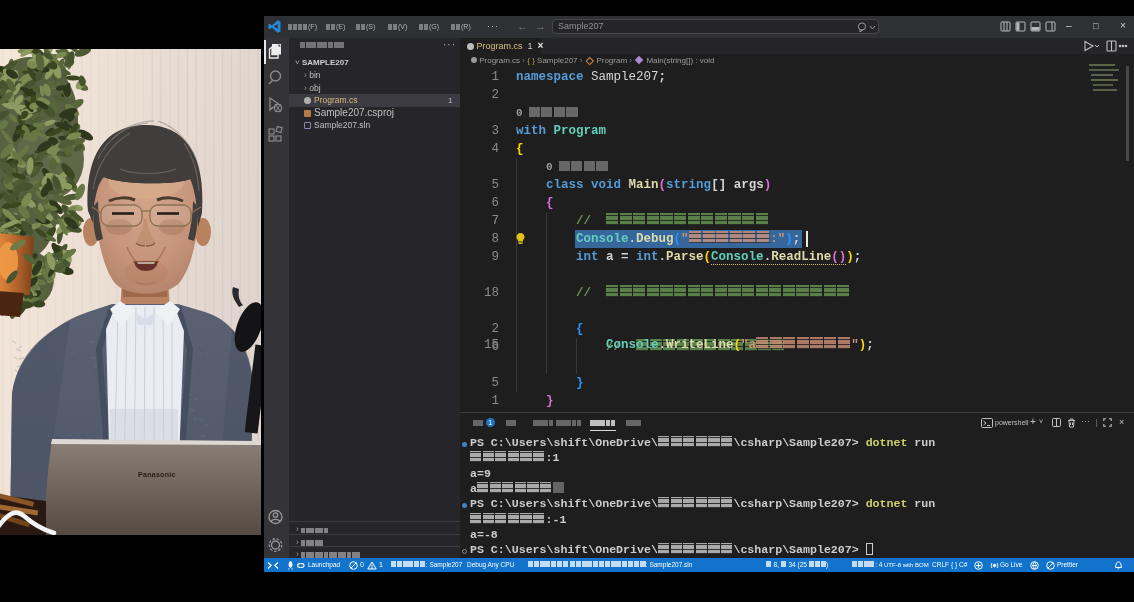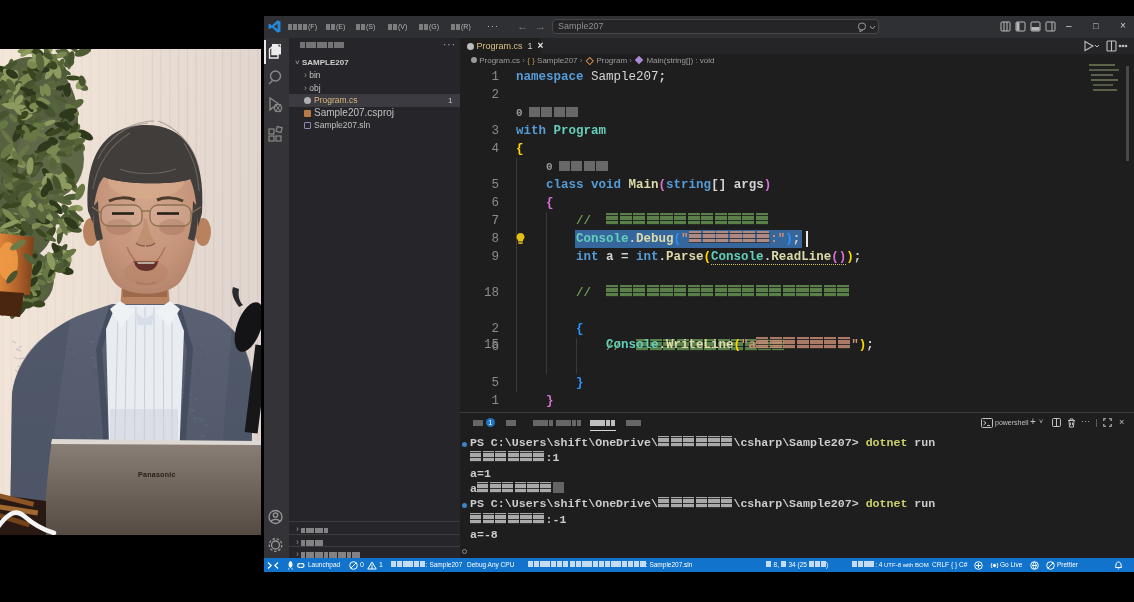--- a/index.html
+++ b/index.html
@@ -171,25 +171,26 @@
         <path d="M1 2.5 L8 2.5 M3 2.5 L3 1 L6 1 L6 2.5 M2 2.5 L2.5 9 L6.5 9 L7 2.5 M3.5 4.5 L3.5 7 M5.5 4.5 L5.5 7"></path>
       </svg>
       <div class="abs" style="left:1081px;top:415px;height:15px;line-height:13px;color:#c0c0c0;font-size:8px;letter-spacing:0.5px">···</div>
       <div class="abs" style="left:1096px;top:419px;width:1px;height:8px;background:#5a5a5a"></div>
       <svg class="abs" style="left:1103px;top:418px" width="9" height="9" viewBox="0 0 9 9" fill="none" stroke="#c0c0c0" stroke-width="1.1">
         <path d="M0.8 3 L0.8 0.8 L3 0.8 M6 0.8 L8.2 0.8 L8.2 3 M8.2 6 L8.2 8.2 L6 8.2 M3 8.2 L0.8 8.2 L0.8 6"></path>
       </svg>
       <div class="abs" style="left:1119px;top:415px;height:15px;line-height:14px;color:#c0c0c0;font-size:9px">×</div>
       <div class="tr" style="left:470px;top:435.0px">PS C:\Users\shift\OneDrive\<span class="jpx" style="width:75.6px;height:11px;--g:11.2px;--p:12.6px;vertical-align:-1px;opacity:0.8;color:#cccccc"></span>\csharp\Sample207&gt; <span class="dr">dotnet</span> run</div>
       <div class="tr" style="left:470px;top:450.3px"><span class="jpx" style="width:75.6px;height:11px;--g:11.2px;--p:12.6px;vertical-align:-1px;opacity:0.8;color:#cccccc"></span>:1</div>
-      <div class="tr" style="left:470px;top:465.6px">a=1</div>
+      <div class="tr" style="left:470px;top:465.6px">a=9</div>
       <div class="tr" style="left:470px;top:480.9px">a<span class="jpx" style="width:75.6px;height:11px;--g:11.2px;--p:12.6px;vertical-align:-1px;opacity:0.8;color:#cccccc"></span><span class="jp" style="width:12.6px;height:11px;--g:11.2px;--p:12.6px;vertical-align:-1px;opacity:0.4;color:#cccccc"></span></div>
       <div class="tr" style="left:470px;top:496.2px">PS C:\Users\shift\OneDrive\<span class="jpx" style="width:75.6px;height:11px;--g:11.2px;--p:12.6px;vertical-align:-1px;opacity:0.8;color:#cccccc"></span>\csharp\Sample207&gt; <span class="dr">dotnet</span> run</div>
       <div class="tr" style="left:470px;top:511.5px"><span class="jpx" style="width:75.6px;height:11px;--g:11.2px;--p:12.6px;vertical-align:-1px;opacity:0.8;color:#cccccc"></span>:-1</div>
       <div class="tr" style="left:470px;top:526.8px">a=-8</div>
+      <div class="tr" style="left:470px;top:542.1px">PS C:\Users\shift\OneDrive\<span class="jpx" style="width:75.6px;height:11px;--g:11.2px;--p:12.6px;vertical-align:-1px;opacity:0.8;color:#cccccc"></span>\csharp\Sample207&gt; <span style="display:inline-block;width:7px;height:12px;border:1px solid #ccc;vertical-align:-2px"></span></div>
       <div class="abs" style="left:462px;top:442px;width:5px;height:5px;border-radius:3px;background:#3f83c4"></div>
       <div class="abs" style="left:462px;top:503px;width:5px;height:5px;border-radius:3px;background:#3f83c4"></div>
       <div class="abs" style="left:462px;top:549px;width:5px;height:5px;border-radius:3px;border:1px solid #888"></div>
 <div class="abs" style="left:264px;top:558px;width:870px;height:14px;background:#1173cb"></div>
       <svg class="abs" style="left:267px;top:561px" width="12" height="9" viewBox="0 0 12 9" fill="none" stroke="#fff" stroke-width="1.2">
         <path d="M1 1.5 L4.2 4.5 L1 7.5 M11 1.5 L7.8 4.5 L11 7.5"></path>
       </svg>
       <svg class="abs" style="left:287px;top:560.5px" width="18" height="9" viewBox="0 0 18 9" fill="#fff">
         <path d="M3.5 0 C5.5 1 6 3.5 5 5.5 L3.5 7 L2 5.5 C1 3.5 1.5 1 3.5 0 Z M2 6.5 L1 9 L2.5 8 Z M5 6.5 L6 9 L4.5 8 Z"></path>
         <path d="M10 4.5 a2.4 2.4 0 0 1 2.4-2.4 h1.2 v1.2 h-1.2 a1.2 1.2 0 0 0 0 2.4 h1.2 v1.2 h-1.2 a2.4 2.4 0 0 1-2.4-2.4 Z M17.6 4.5 a2.4 2.4 0 0 1-2.4 2.4 h-1.2 v-1.2 h1.2 a1.2 1.2 0 0 0 0-2.4 h-1.2 v-1.2 h1.2 a2.4 2.4 0 0 1 2.4 2.4 Z"></path>

